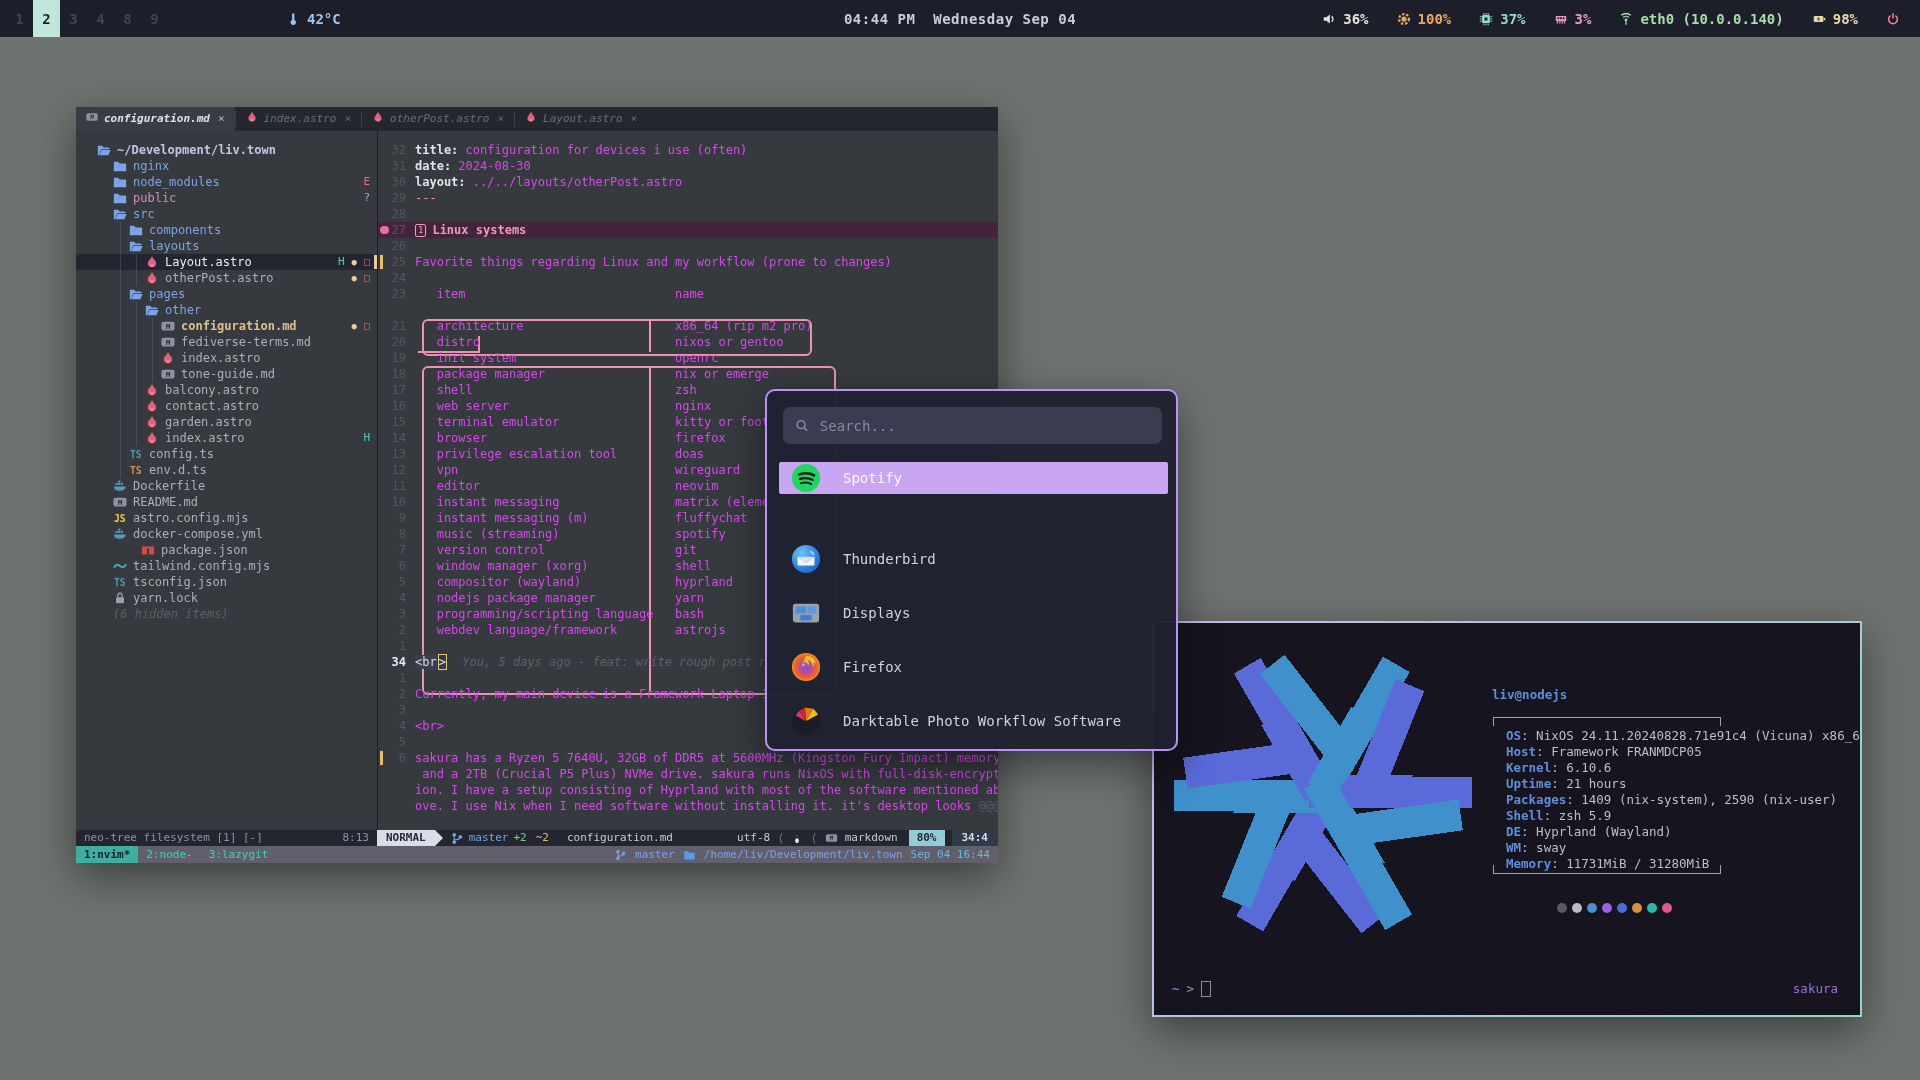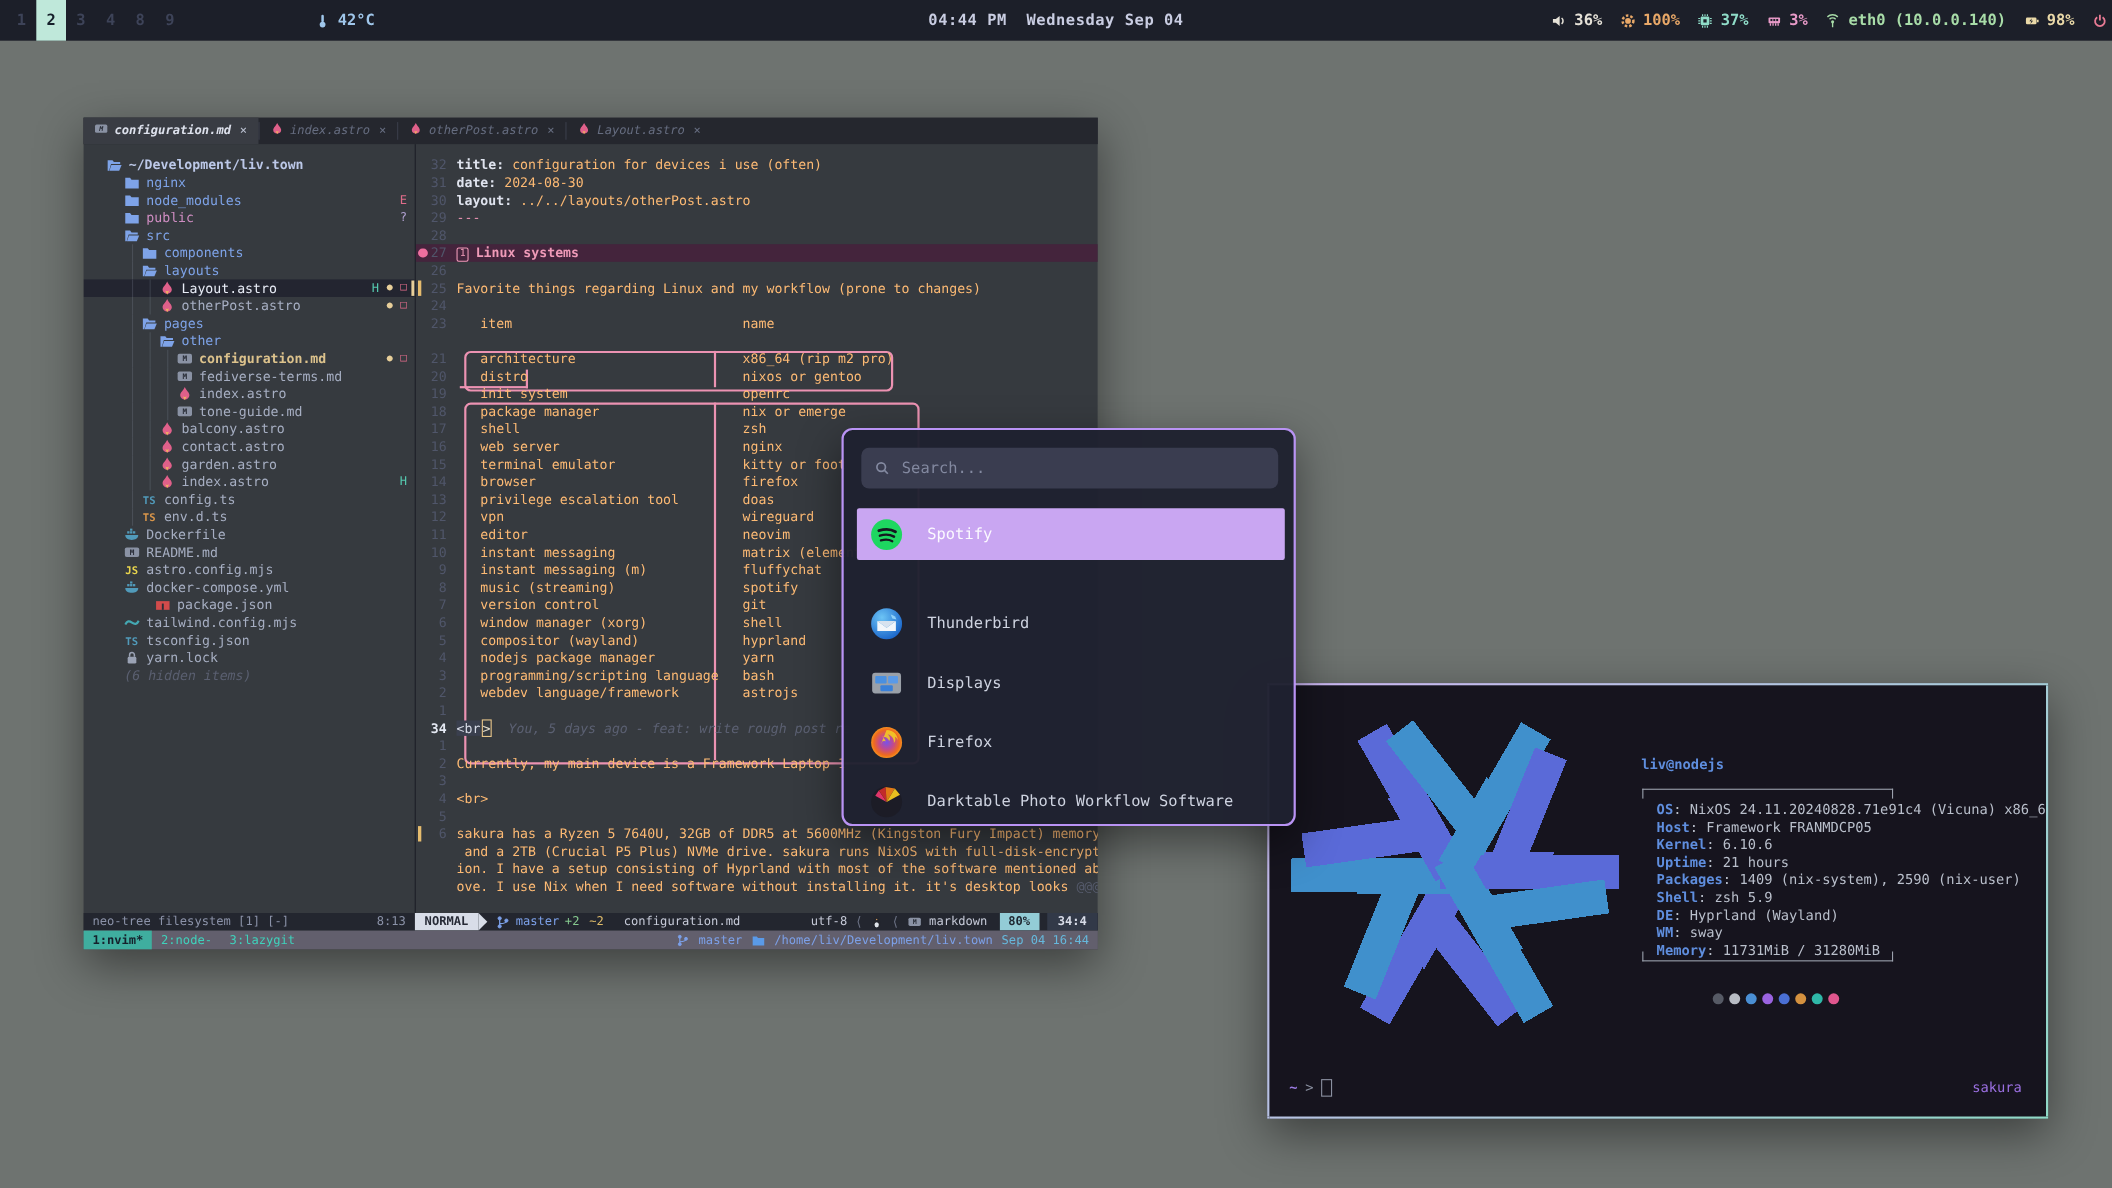--- a/index.html
+++ b/index.html
@@ -18,21 +18,21 @@
   
   .topbar{position:absolute;left:0;top:0;width:1920px;height:37px;background:#1c1f29;
     display:flex;align-items:center;font-size:14px;color:#c9cde2;z-index:40;}
   .ws-list{display:flex;height:37px;margin-left:6px;}
   .ws{width:27px;height:37px;display:flex;align-items:center;justify-content:center;
     color:#3d4358;font-weight:bold;}
   .ws.active{background:#bfe8da;color:#16202b;}
   .temp{display:flex;align-items:center;gap:7px;color:#9fc6ea;margin-left:118px;font-weight:bold;}
   .clock{position:absolute;left:50%;transform:translateX(-50%);letter-spacing:.5px;
     color:#c9cde2;font-weight:bold;white-space:pre;}
-  .modules{position:absolute;right:4px;top:0;height:37px;display:flex;align-items:center;gap:16px;}
+  .modules{position:absolute;right:20px;top:0;height:37px;display:flex;align-items:center;gap:28px;}
   .mod{display:flex;align-items:center;gap:7px;font-weight:bold;white-space:nowrap;}
   .mod svg{display:block;}
 
   
   .shadow{box-shadow:0 14px 40px rgba(0,0,0,.45);}
 
   
   .editor-win{position:absolute;left:76px;top:107px;width:922px;height:756px;
     background:rgba(51,54,60,.94);z-index:10;font-size:12px;line-height:16px;color:#c3c8d6;}
   .tabline{position:absolute;left:0;top:0;right:0;height:24px;background:rgba(36,38,46,.96);
@@ -67,21 +67,21 @@
   .pane-div{position:absolute;left:301px;top:24px;bottom:33px;width:1px;background:#1d1f27;}
 
   
   .epane{position:absolute;left:302px;top:35px;right:0;bottom:33px;overflow:hidden;}
   .eline{position:relative;height:16px;display:flex;white-space:pre;}
   .eline.h1{background:#44243c;}
   .lnum{width:24px;flex:none;text-align:right;color:#50566a;padding-left:4px;}
   .lnum.cur{color:#e4e8f2;font-weight:bold;}
   .lgap{width:9px;flex:none;}
   .sg-k{color:#dfe3ee;font-weight:bold;}
-  .sg-t{color:#fdba74;}
+  .sg-t{color:#d946ef;}
   .sg-hr{color:#ec94b4;}
   .sg-hd{color:#ef9ab8;font-weight:bold;}
   .sg-dim{color:#565b6c;}
   .sg-blame{color:#5b6072;font-style:italic;}
   .hicon{display:inline-block;border:1px solid #ef9ab8;border-radius:2px;color:#ef9ab8;
     font-size:9px;line-height:11px;padding:0 2px;margin-right:6px;transform:translateY(-1px);}
   .sign-pill{position:absolute;left:2px;top:4px;width:9px;height:8px;border-radius:4px;background:#ee6f9f;}
   .sign-bar{position:absolute;left:2px;top:1px;width:3px;height:14px;background:#e6bc6e;}
   .tagbg{background:#3a3f4e;color:#d6dae6;}
   .cursorbox{border:1px solid #e8c68a;margin:0 1px;color:#e8e2d2;}
@@ -119,21 +119,21 @@
   .tmux-date{color:#66b8dc;}
 
   
   .launcher{position:absolute;left:765px;top:389px;width:413px;height:362px;z-index:30;
     background:rgba(31,33,47,.97);border:2px solid #b993f4;border-radius:10px;box-sizing:border-box;overflow:hidden;}
   .searchbox{position:absolute;left:16px;top:16px;width:379px;height:37px;background:#3a3d50;
     border-radius:7px;display:flex;align-items:center;padding:0 12px;box-sizing:border-box;gap:9px;}
   .searchbox input{background:transparent;border:none;outline:none;color:#c8cce0;font-size:14px;
     font-family:"DejaVu Sans Mono",monospace;width:100%;}
   .searchbox input::placeholder{color:#8389a0;}
-  .litem{position:absolute;left:12px;width:389px;height:47px;display:flex;align-items:center;
+  .litem{position:absolute;left:12px;width:389px;height:32px;display:flex;align-items:center;
     padding:0 12px;box-sizing:border-box;gap:22px;color:#ced3e0;font-size:14px;border-radius:2px;}
   .litem.selected{background:#c9a6f2;color:#fbf9ff;}
   .licon{width:30px;height:30px;flex:none;}
   .licon svg{display:block;}
 
   
   .fetch{position:absolute;left:1152px;top:621px;width:710px;height:396px;z-index:20;
     background:rgba(19,17,27,.96);border:2px solid;border-image:linear-gradient(135deg,#cdb6f2,#8fd8c6) 1;
     box-sizing:border-box;overflow:hidden;font-size:12.5px;line-height:16px;color:#b9bfcb;}
   .nixlogo{position:absolute;left:14px;top:16px;}

